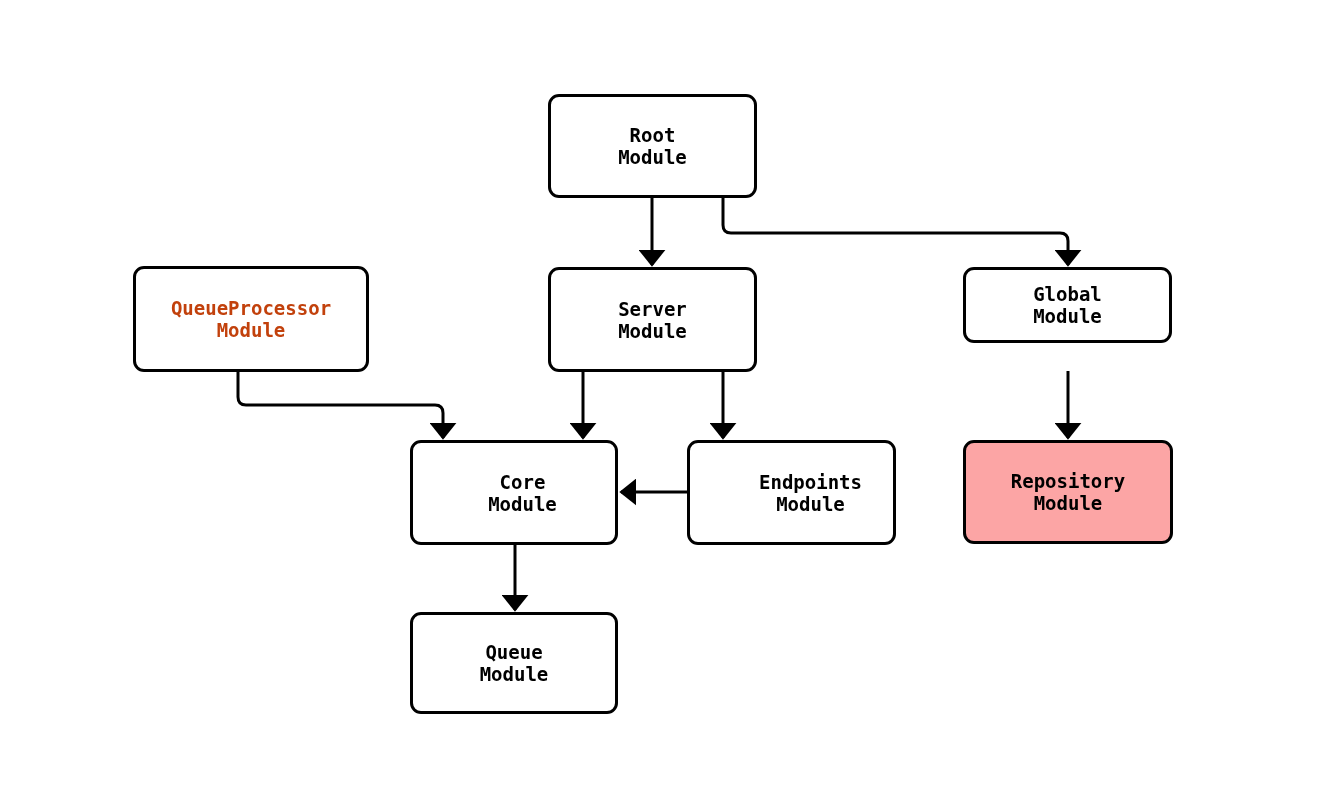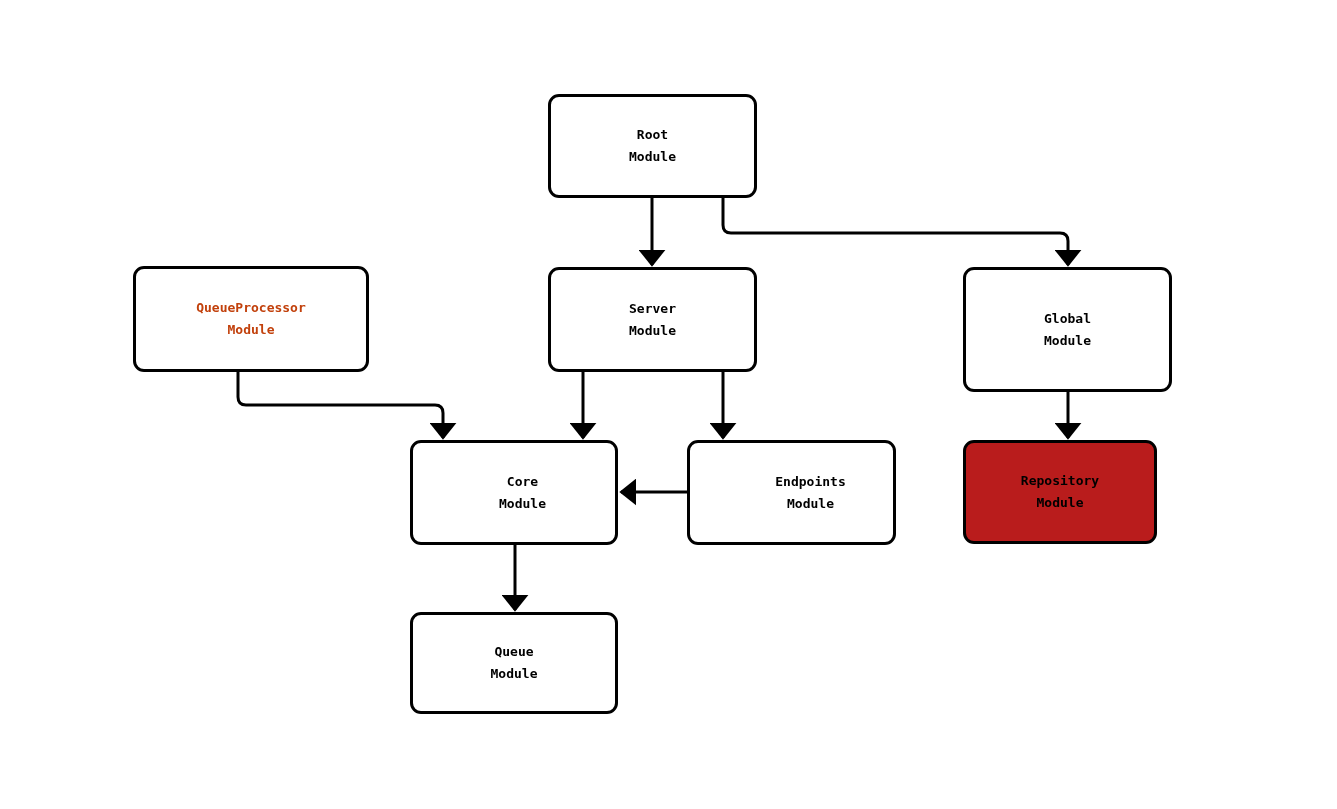--- a/index.html
+++ b/index.html
@@ -29,21 +29,21 @@
     position: absolute;
     background: #ffffff;
     border: 3px solid #000000;
     border-radius: 11px;
     display: flex;
     flex-direction: column;
     align-items: center;
     justify-content: center;
     color: #000000;
     font-weight: bold;
-    font-size: 13px;
+    font-size: 19px;
     line-height: 22px;
     text-align: right;
     white-space: pre;
   }
 </style>
 </head>
 <body>
 
 <div class="stage">
 
@@ -73,36 +73,36 @@
   <div class="node" style="left: 133px; top: 266px; width: 236px; height: 106px; background: rgb(255, 255, 255); border-color: rgb(0, 0, 0); color: #c2410c;">
     <span>QueueProcessor</span>
     <span>Module</span>
   </div>
 
   <div class="node" style="left: 548px; top: 267px; width: 209px; height: 105px; background: rgb(255, 255, 255); border-color: rgb(0, 0, 0); color: rgb(0, 0, 0);">
     <span>Server</span>
     <span>Module</span>
   </div>
 
-  <div class="node" style="left: 963px; top: 267px; width: 209px; height: 125px; background: rgb(255, 255, 255); border-color: rgb(0, 0, 0); color: rgb(0, 0, 0);">
+  <div class="node" style="left: 963px; top: 267px; width: 209px; height: 76px; background: rgb(255, 255, 255); border-color: rgb(0, 0, 0); color: rgb(0, 0, 0);">
     <span>Global</span>
     <span>Module</span>
   </div>
 
   <div class="node" style="left: 410px; top: 440px; width: 208px; height: 105px; background: rgb(255, 255, 255); border-color: rgb(0, 0, 0); color: rgb(0, 0, 0); padding-left: 17px;">
     <span>Core</span>
     <span>Module</span>
   </div>
 
   <div class="node" style="left: 687px; top: 440px; width: 209px; height: 105px; background: rgb(255, 255, 255); border-color: rgb(0, 0, 0); color: rgb(0, 0, 0); padding-left: 38px;">
     <span>Endpoints</span>
     <span>Module</span>
   </div>
 
-  <div class="node" style="left: 963px; top: 440px; width: 194px; height: 104px; background: #b91c1c; border-color: rgb(0, 0, 0); color: rgb(0, 0, 0);">
+  <div class="node" style="left: 963px; top: 440px; width: 210px; height: 104px; background: #fca5a5; border-color: rgb(0, 0, 0); color: rgb(0, 0, 0);">
     <span>Repository</span>
     <span>Module</span>
   </div>
 
   <div class="node" style="left: 410px; top: 612px; width: 208px; height: 102px; background: rgb(255, 255, 255); border-color: rgb(0, 0, 0); color: rgb(0, 0, 0);">
     <span>Queue</span>
     <span>Module</span>
   </div>
 
 </div>

